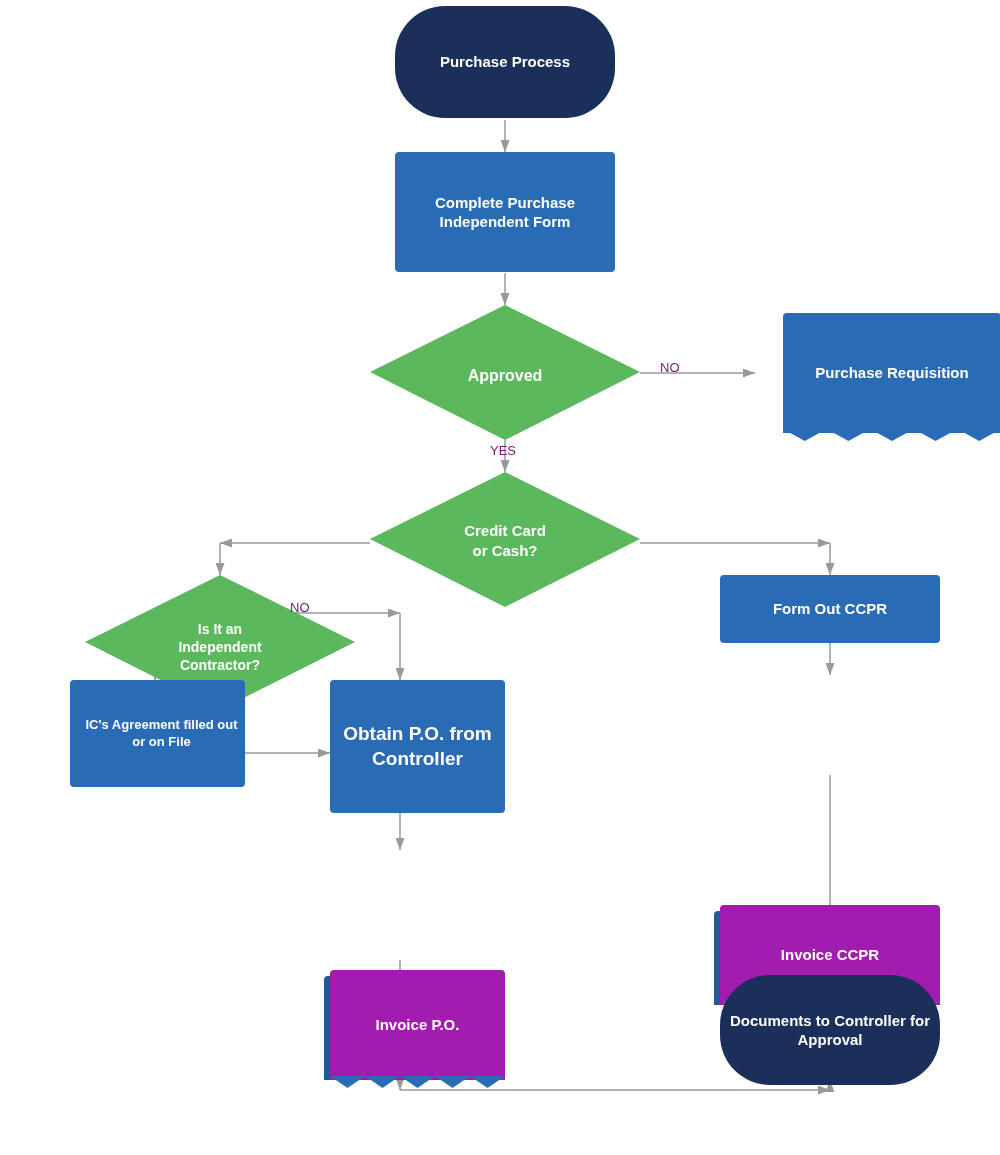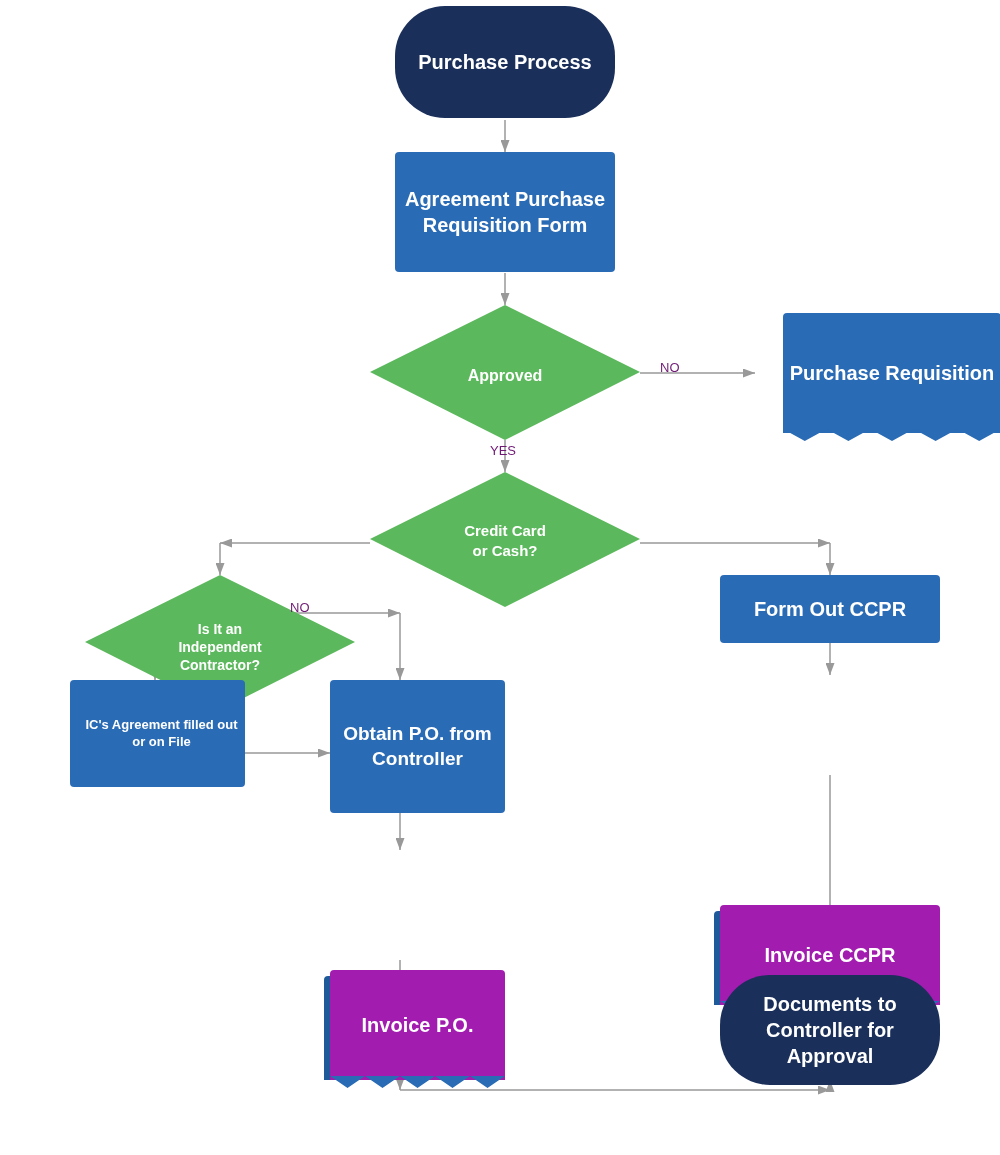--- a/index.html
+++ b/index.html
@@ -19,21 +19,21 @@
     
     .node {
       position: absolute;
       display: flex;
       align-items: center;
       justify-content: center;
       text-align: center;
     }
     .node-text {
       color: #fff;
-      font-size: 20px;
+      font-size: 15px;
       font-weight: bold;
       line-height: 1.3;
       padding: 6px;
     }
     
     .shape-pill {
       background: #1a2f5a;
       border-radius: 50px;
     }
     
@@ -152,21 +152,21 @@
     <line x1="400" y1="960" x2="400" y2="1090"></line>
     <line x1="400" y1="1090" x2="830" y2="1090"></line>
     <line x1="830" y1="1090" x2="830" y2="1080"></line>
   </svg>
 
   <div class="node shape-pill" style="left:395px; top:6px; width:220px; height:112px;">
     <span class="node-text">Purchase Process</span>
   </div>
 
   <div class="node shape-rect" style="left:395px; top:152px; width:220px; height:120px;">
-    <span class="node-text">Agreement Purchase Requisition Form</span>
+    <span class="node-text">Complete Purchase Independent Form</span>
   </div>
 
   <div class="node" style="left:370px; top:305px; width:270px; height:135px; transform:none;">
     <svg width="270" height="135">
       <polygon points="135,0 270,67 135,135 0,67" fill="#5cb85c"></polygon>
       <text x="135" y="72" text-anchor="middle" dominant-baseline="middle" fill="white" font-size="16" font-weight="bold" font-family="Arial">Approved</text>
     </svg>
   </div>
 
   <div class="label-text" style="left:660px; top:360px;">NO</div>

